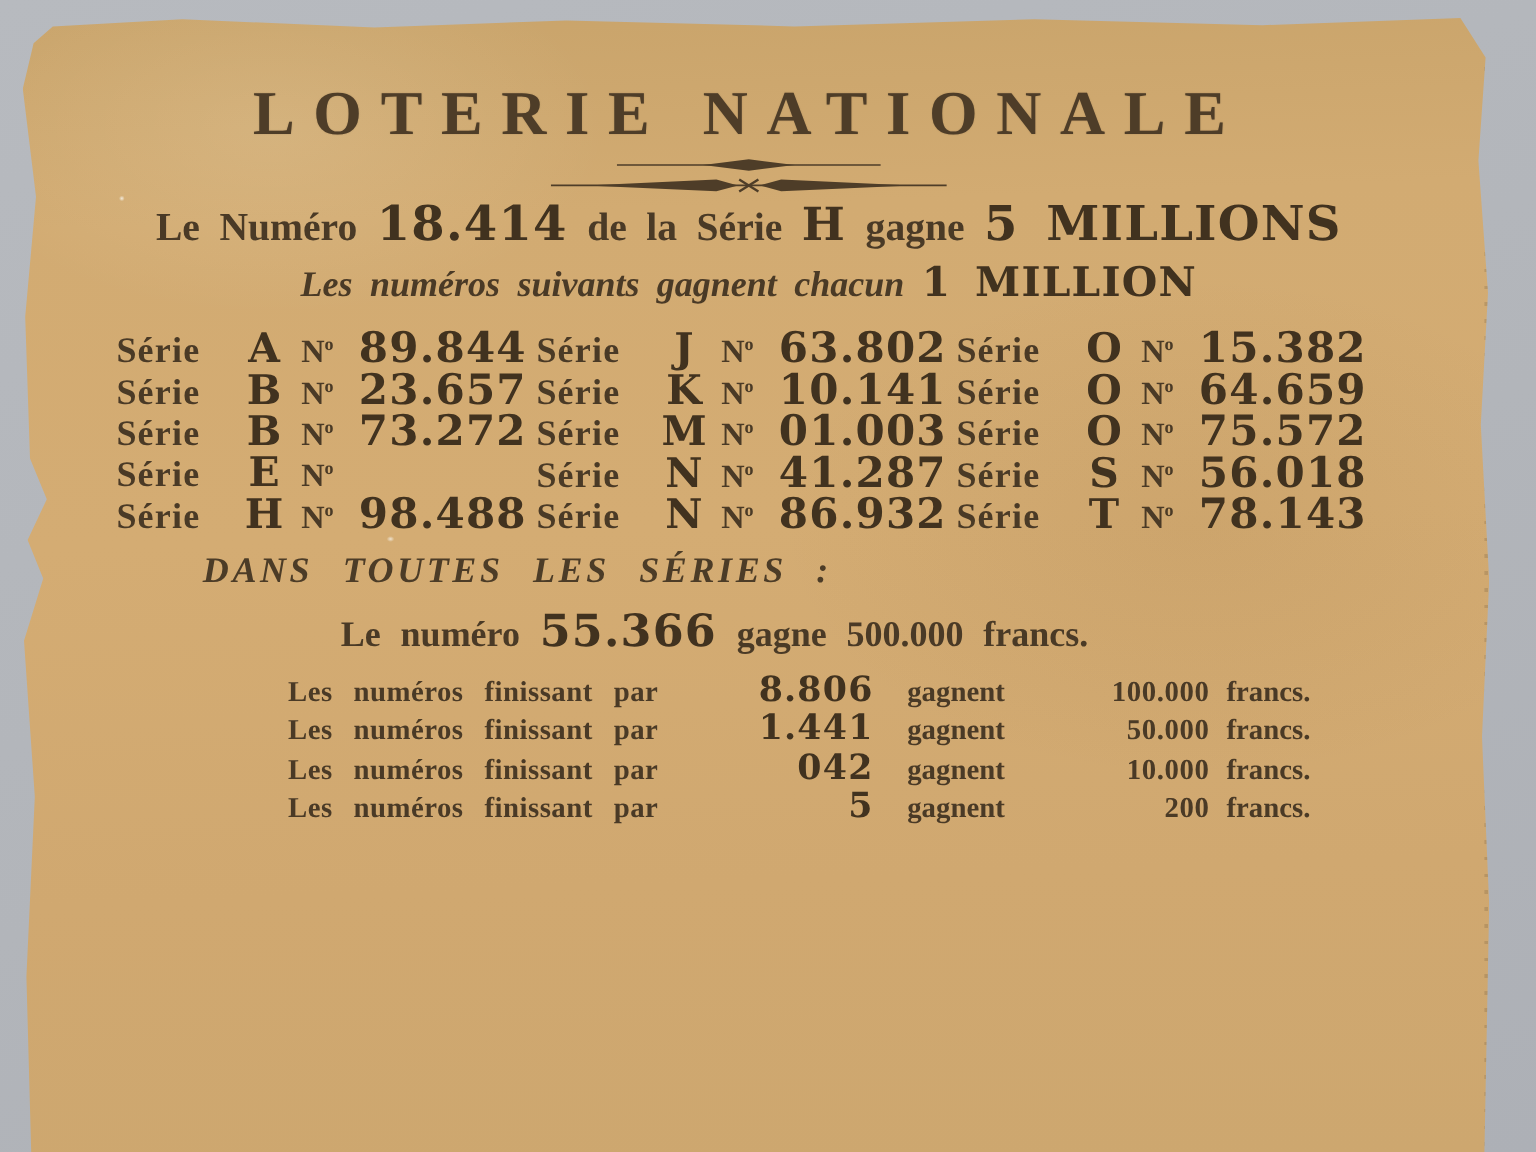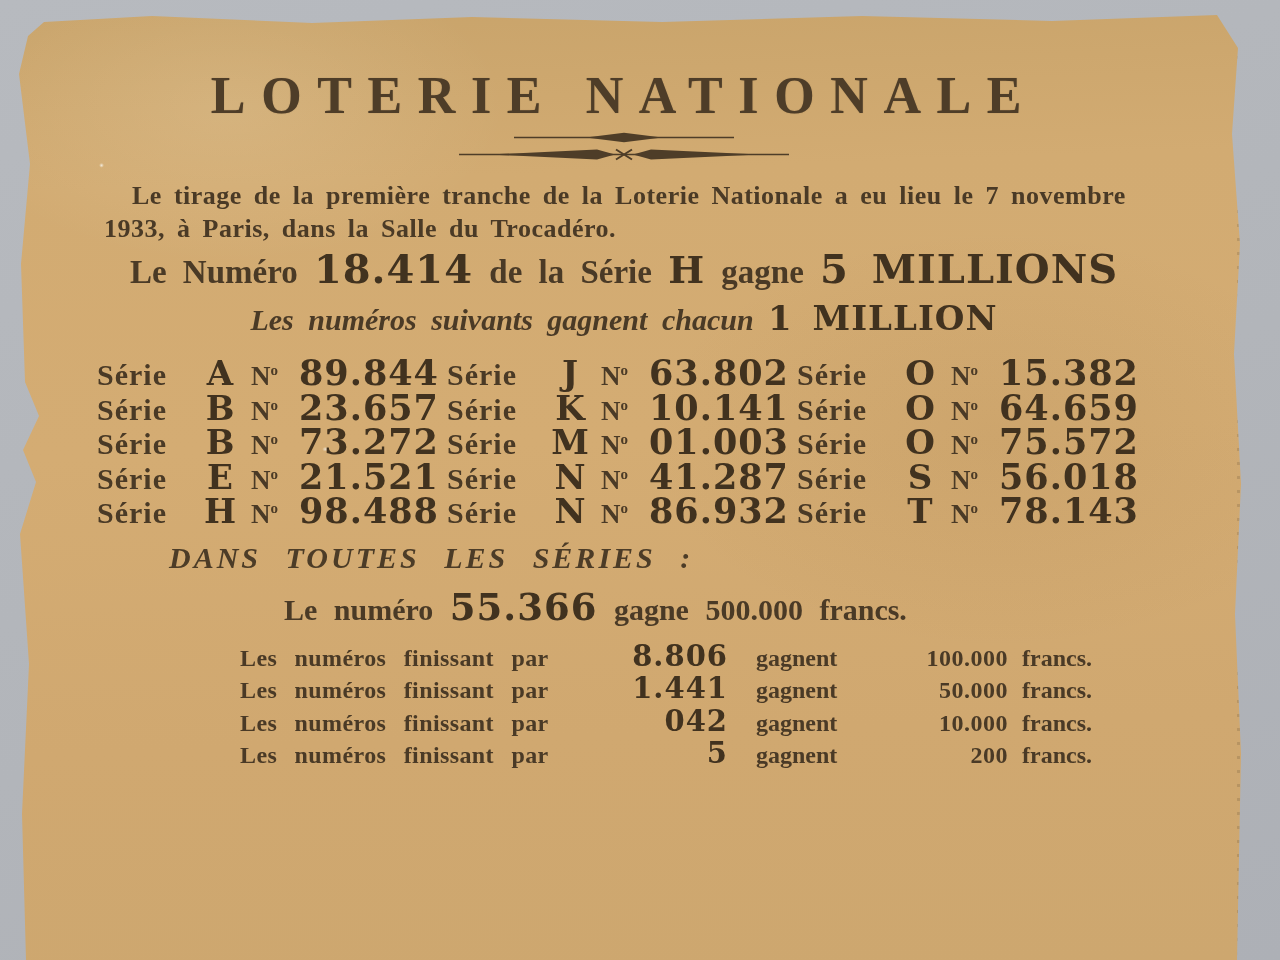--- a/index.html
+++ b/index.html
@@ -98,24 +98,20 @@
     </svg>
 
 
     <svg class="divider2" width="330" height="17" viewBox="0 0 330 17">
       <path d="M0 8.5 H330" stroke="#4e3d28" stroke-width="1.4" fill="none"></path>
       <polygon points="30,8.5 138,3.6 156,8.5 138,13.4" fill="#4e3d28"></polygon>
       <polygon points="300,8.5 192,3.6 174,8.5 192,13.4" fill="#4e3d28"></polygon>
       <path d="M157 3.5 L173 13.5 M173 3.5 L157 13.5" stroke="#4e3d28" stroke-width="2" fill="none"></path>
     </svg>
 
-    <div class="intro rs">
-      <span>Le tirage de la première tranche de la Loterie Nationale a eu lieu le 7 novembre 1933,</span>
-      <span>à Paris, dans la Salle du Trocadéro.</span>
-    </div>
 
     <div class="grand rs">
       <span>Le Numéro</span>
       <span class="slab">18.414</span>
       <span>de la Série</span>
       <span class="slab series-letter">H</span>
       <span>gagne</span>
       <span class="slab">5 MILLIONS</span>
     </div>
 
@@ -142,21 +138,20 @@
         <div class="grow">
           <span class="lbl rs">Série</span>
           <span class="ltr slab">B</span>
           <span class="no rs"><span>N</span><sup>o</sup></span>
           <span class="num slab">73.272</span>
         </div>
         <div class="grow">
           <span class="lbl rs">Série</span>
           <span class="ltr slab">E</span>
           <span class="no rs"><span>N</span><sup>o</sup></span>
-          <span class="num slab">21.521</span>
         </div>
         <div class="grow">
           <span class="lbl rs">Série</span>
           <span class="ltr slab">H</span>
           <span class="no rs"><span>N</span><sup>o</sup></span>
           <span class="num slab">98.488</span>
         </div>
       </div>
 
       <div class="gcol">

